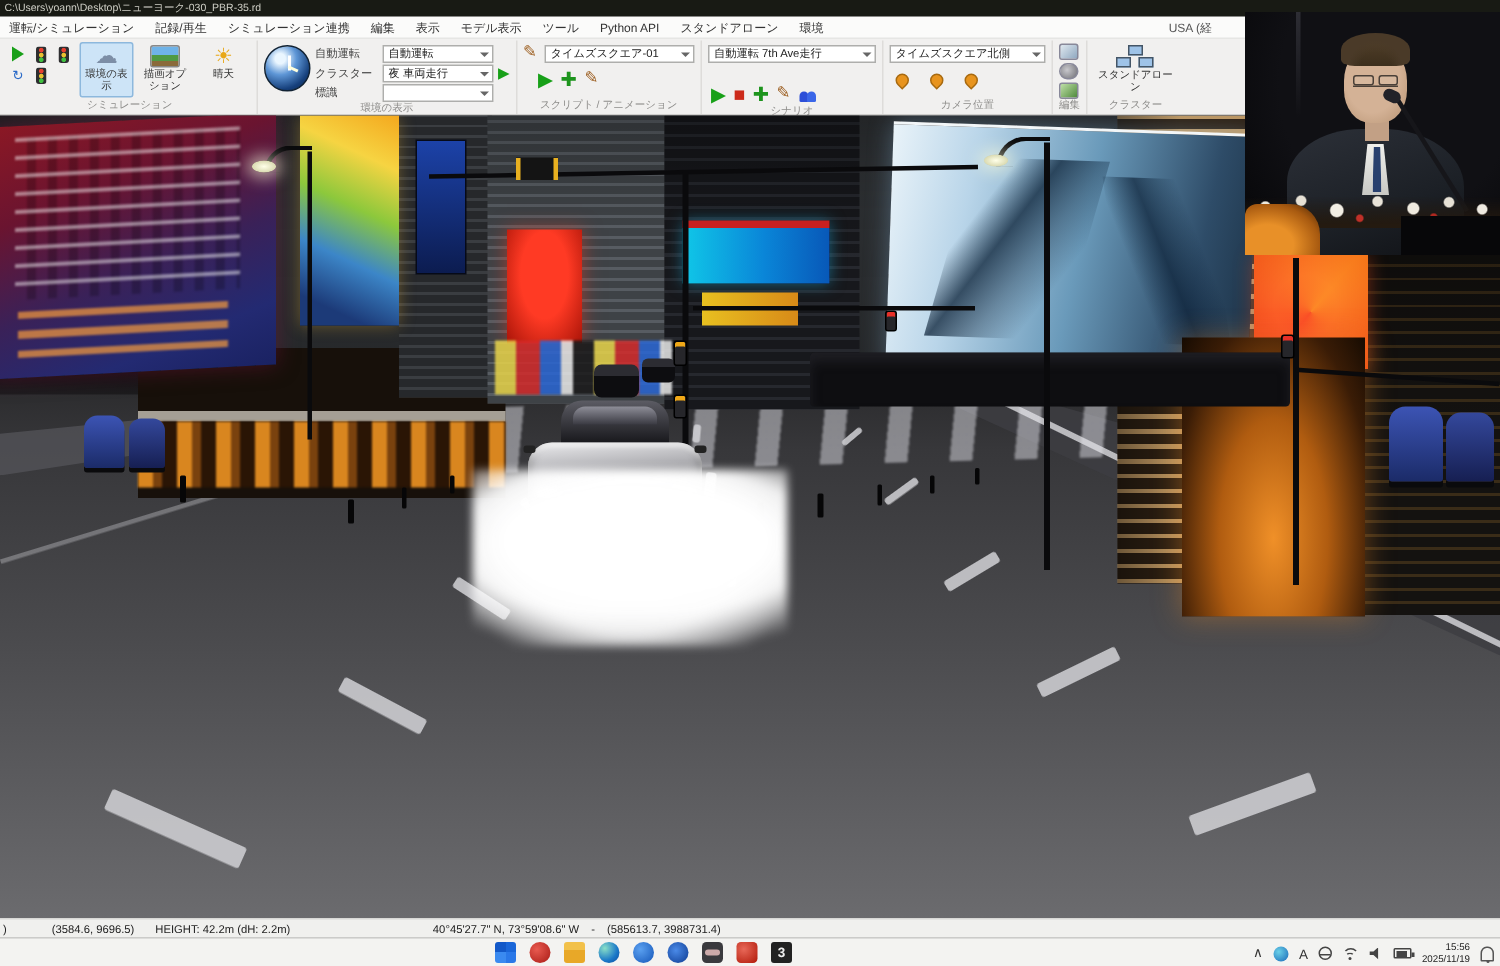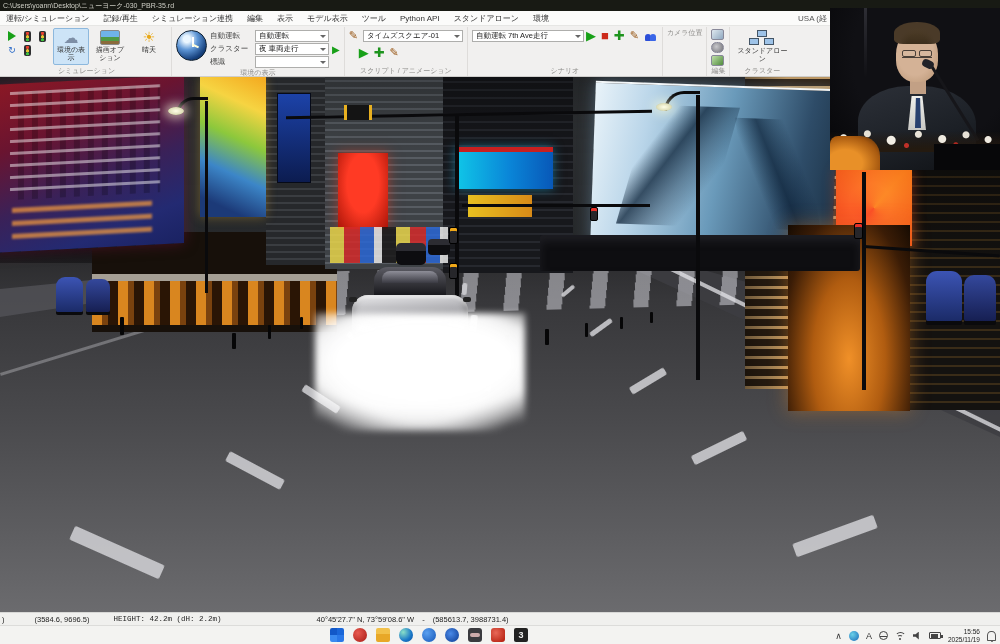--- a/index.html
+++ b/index.html
@@ -5,21 +5,21 @@
   * { margin:0; padding:0; box-sizing:border-box; }
   html,body { width:1000px; height:644px; overflow:hidden; font-family:"Liberation Sans","DejaVu Sans",sans-serif; background:#000; }
   #app { position:relative; width:1000px; height:644px; background:#101010; }
 
   
   #titlebar { position:absolute; left:0; top:0; width:1000px; height:11px; background:#181a14; color:#cfcfc6; font-size:7px; line-height:11px; padding-left:3px; white-space:nowrap; }
 
   
   #menubar { position:absolute; left:0; top:11px; width:1000px; height:15px; background:#fbfbfa; border-bottom:1px solid #e6e6e4; display:flex; align-items:center; gap:14px; padding-left:6px; font-size:8px; color:#333; }
   #menubar .mi { cursor:default; white-space:nowrap; }
-  #region-label { position:absolute; right:173px; top:0; height:15px; line-height:15px; font-size:8px; color:#555; }
+  #region-label { position:absolute; right:192px; top:0; height:15px; line-height:15px; font-size:8px; color:#555; }
 
   
   #ribbon { position:absolute; left:0; top:26px; width:1000px; height:51px; background:#f1f0ef; border-bottom:1px solid #cfcecc; display:flex; align-items:stretch; padding:1px 2px 0 2px; }
   .group { display:flex; flex-direction:column; border-right:1px solid #dedcda; padding:1px 4px 0 4px; }
   .gbody { flex:1; display:flex; align-items:flex-start; gap:3px; }
   .glabel { font-size:7px; color:#8d8c8a; text-align:center; height:10px; line-height:10px; white-space:nowrap; }
   .bigbtn { width:36px; height:37px; display:flex; flex-direction:column; align-items:center; justify-content:flex-start; border:1px solid transparent; border-radius:2px; font-size:7px; color:#333; text-align:center; line-height:7.5px; padding-top:1px; cursor:pointer; }
   .bigbtn.active { background:#cde4f7; border-color:#8db8dd; }
   .bigbtn .bb-label { margin-top:1px; }
   .smallstack { display:grid; grid-template-columns:14px 14px 14px; grid-auto-rows:13px; gap:1px; padding-top:2px; }
@@ -220,36 +220,46 @@
         <div class="toolrow" style="padding-left:10px;">
           <span class="glyphbtn green" style="font-size:13px;">▶</span>
           <span class="glyphbtn plus" style="font-size:13px;">✚</span>
           <span class="pencil">✎</span>
         </div>
       </div>
       <div class="glabel">スクリプト / アニメーション</div>
     </div>
 
     <div class="group">
-      <div class="gbody" style="gap:0;justify-content:space-between;">
+      <div class="gbody" style="flex-direction:column; gap:12px;justify-content:space-between;">
         <div class="toolrow">
           <span class="dd" style="width:112px;">自動運転 7th Ave走行</span>
         </div>
         <div class="toolrow" style="padding-left:2px;">
           <span class="glyphbtn green" style="font-size:13px;">▶</span>
           <span class="glyphbtn red" style="font-size:13px;">■</span>
           <span class="glyphbtn plus" style="font-size:13px;">✚</span>
           <span class="pencil">✎</span>
           <span class="people"></span>
         </div>
       </div>
       <div class="glabel">シナリオ</div>
     </div>
 
     <div class="group">
+      <div class="gbody" style="flex-direction:column; gap:3px;">
+        <div class="toolrow">
+          <span class="dd" style="width:104px;">タイムズスクエア北側</span>
+        </div>
+        <div class="toolrow" style="padding-left:4px; gap:14px;">
+          <span class="pin"></span>
+          <span class="pin"></span>
+          <span class="pin"></span>
+        </div>
+      </div>
       <div class="glabel">カメラ位置</div>
     </div>
 
     <div class="group">
       <div class="gbody">
         <div class="editstack">
           <span class="mini m1"></span>
           <span class="mini m2"></span>
           <span class="mini m3"></span>
         </div>
@@ -404,21 +414,21 @@
     <div style="left:315px; top:236px; width:210px; height:118px; z-index:8; filter:blur(3px);
          background:radial-gradient(ellipse at 37% 40%, #ffffff 0 30%, rgba(255,255,255,.92) 46%, rgba(255,255,255,0) 72%),
                     radial-gradient(ellipse at 66% 40%, #ffffff 0 30%, rgba(255,255,255,.92) 46%, rgba(255,255,255,0) 72%),
                     radial-gradient(ellipse at 50% 58%, rgba(255,255,255,.8) 0 42%, rgba(255,255,255,0) 75%);"></div>
     <div style="left:360px; top:150px; width:180px; height:34px; z-index:2; filter:blur(6px); background:radial-gradient(ellipse, rgba(210,200,175,.22), transparent 70%);"></div>
   </div>
 
   <div id="statusbar">
     <span style="margin-left:2px;">)</span>
     <span style="margin-left:30px;">(3584.6, 9696.5)</span>
-    <span style="margin-left:24px;font-family:Liberation Mono, monospace;">HEIGHT: 42.2m (dH: 2.2m)</span>
+    <span style="margin-left:14px;">HEIGHT: 42.2m (dH: 2.2m)</span>
     <span style="margin-left:95px;">40°45'27.7" N, 73°59'08.6" W</span>
     <span style="margin-left:8px;">-</span>
     <span style="margin-left:8px;">(585613.7, 3988731.4)</span>
   </div>
 
   <div id="taskbar">
     <div id="task-center">
       <span class="tico win"></span>
       <span class="tico circ-red"></span>
       <span class="tico folder"></span>

